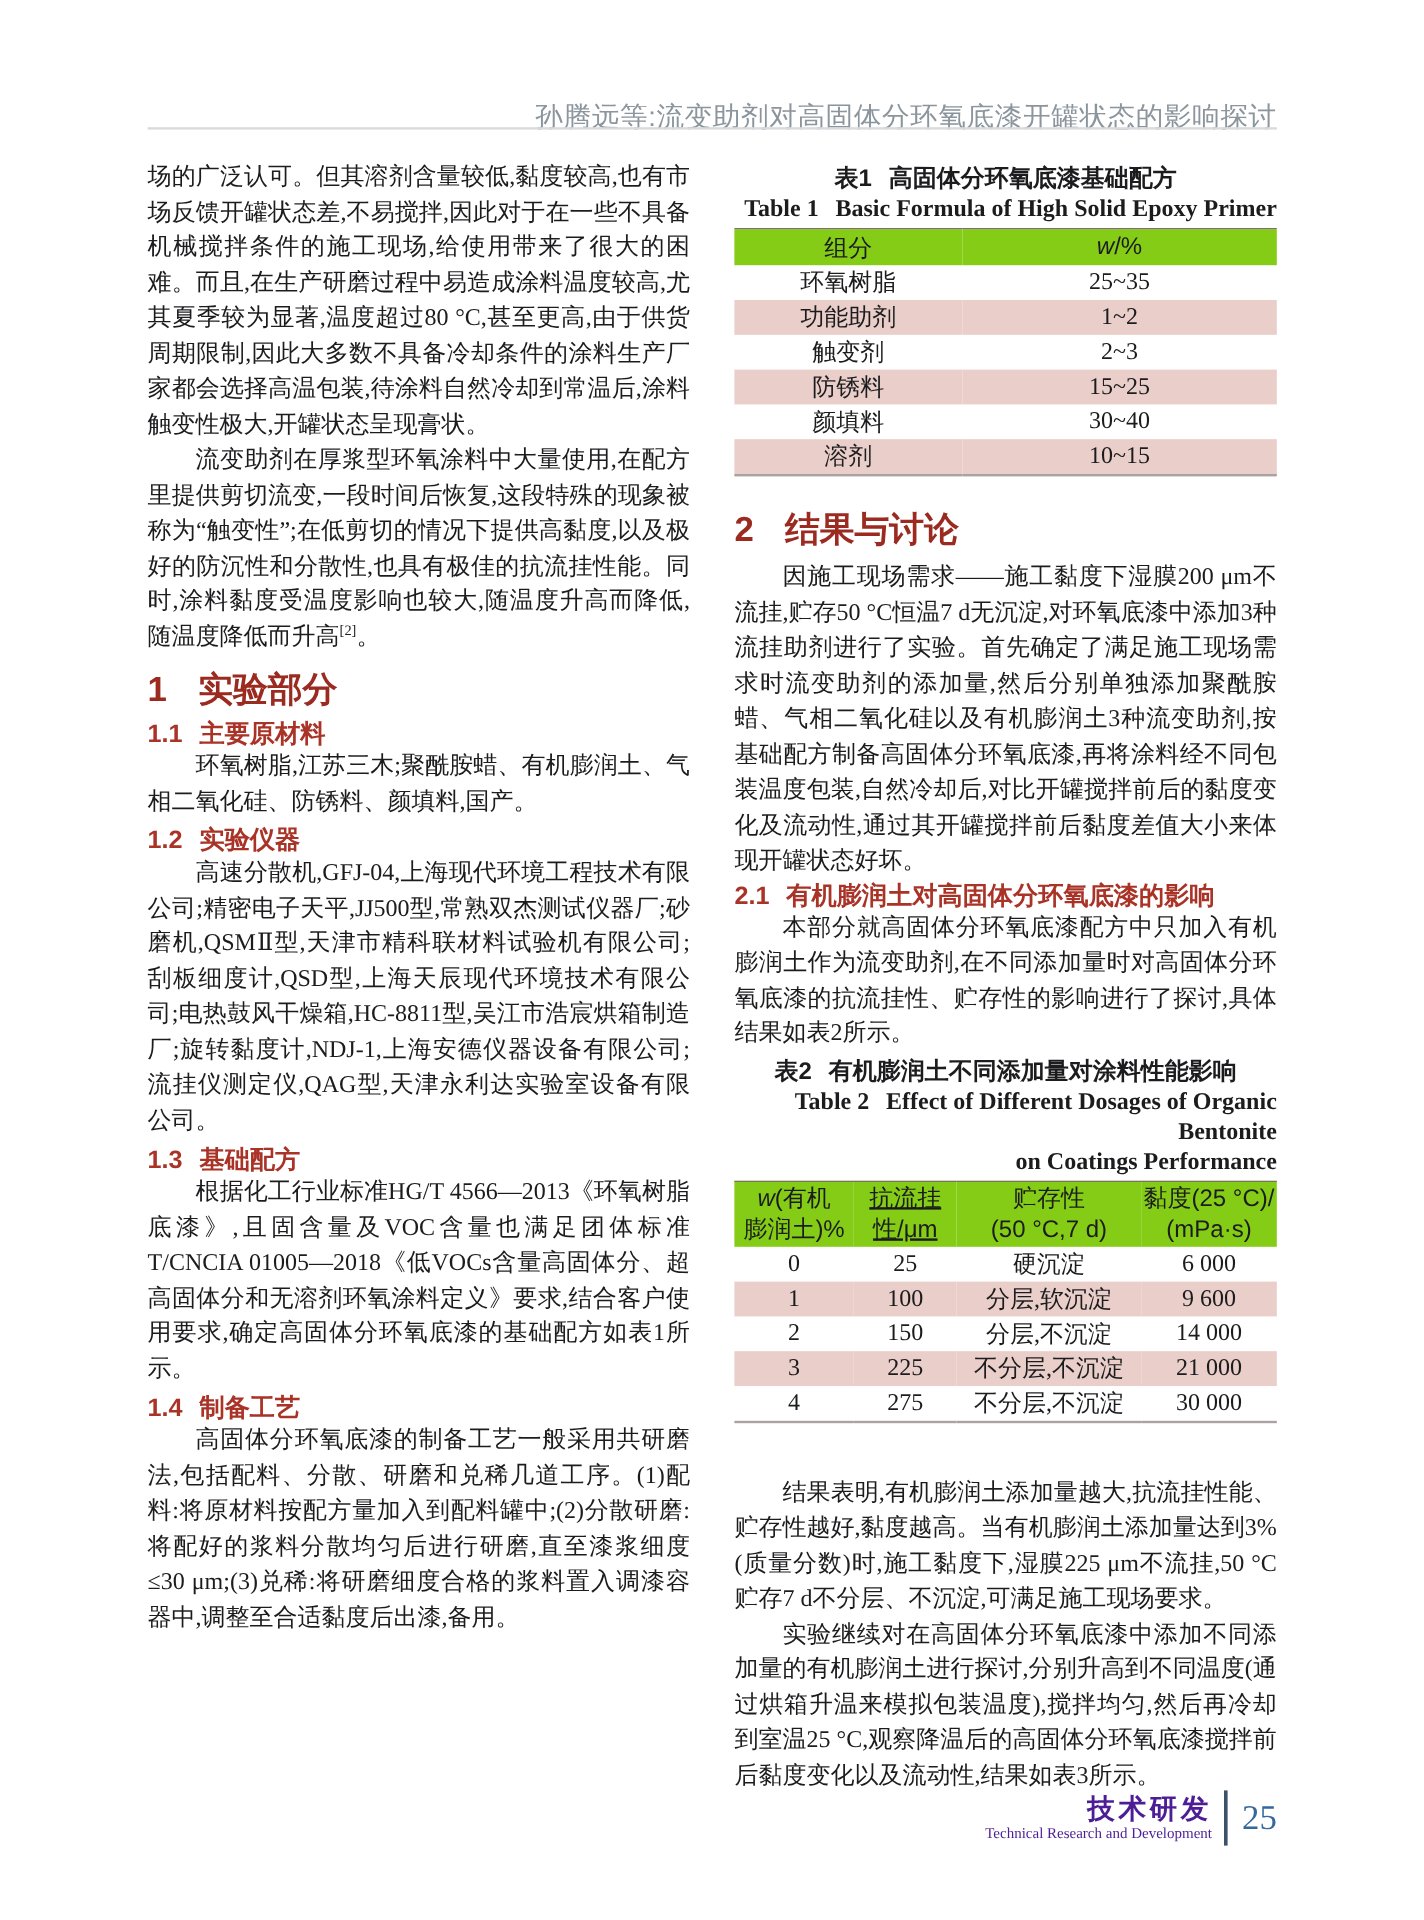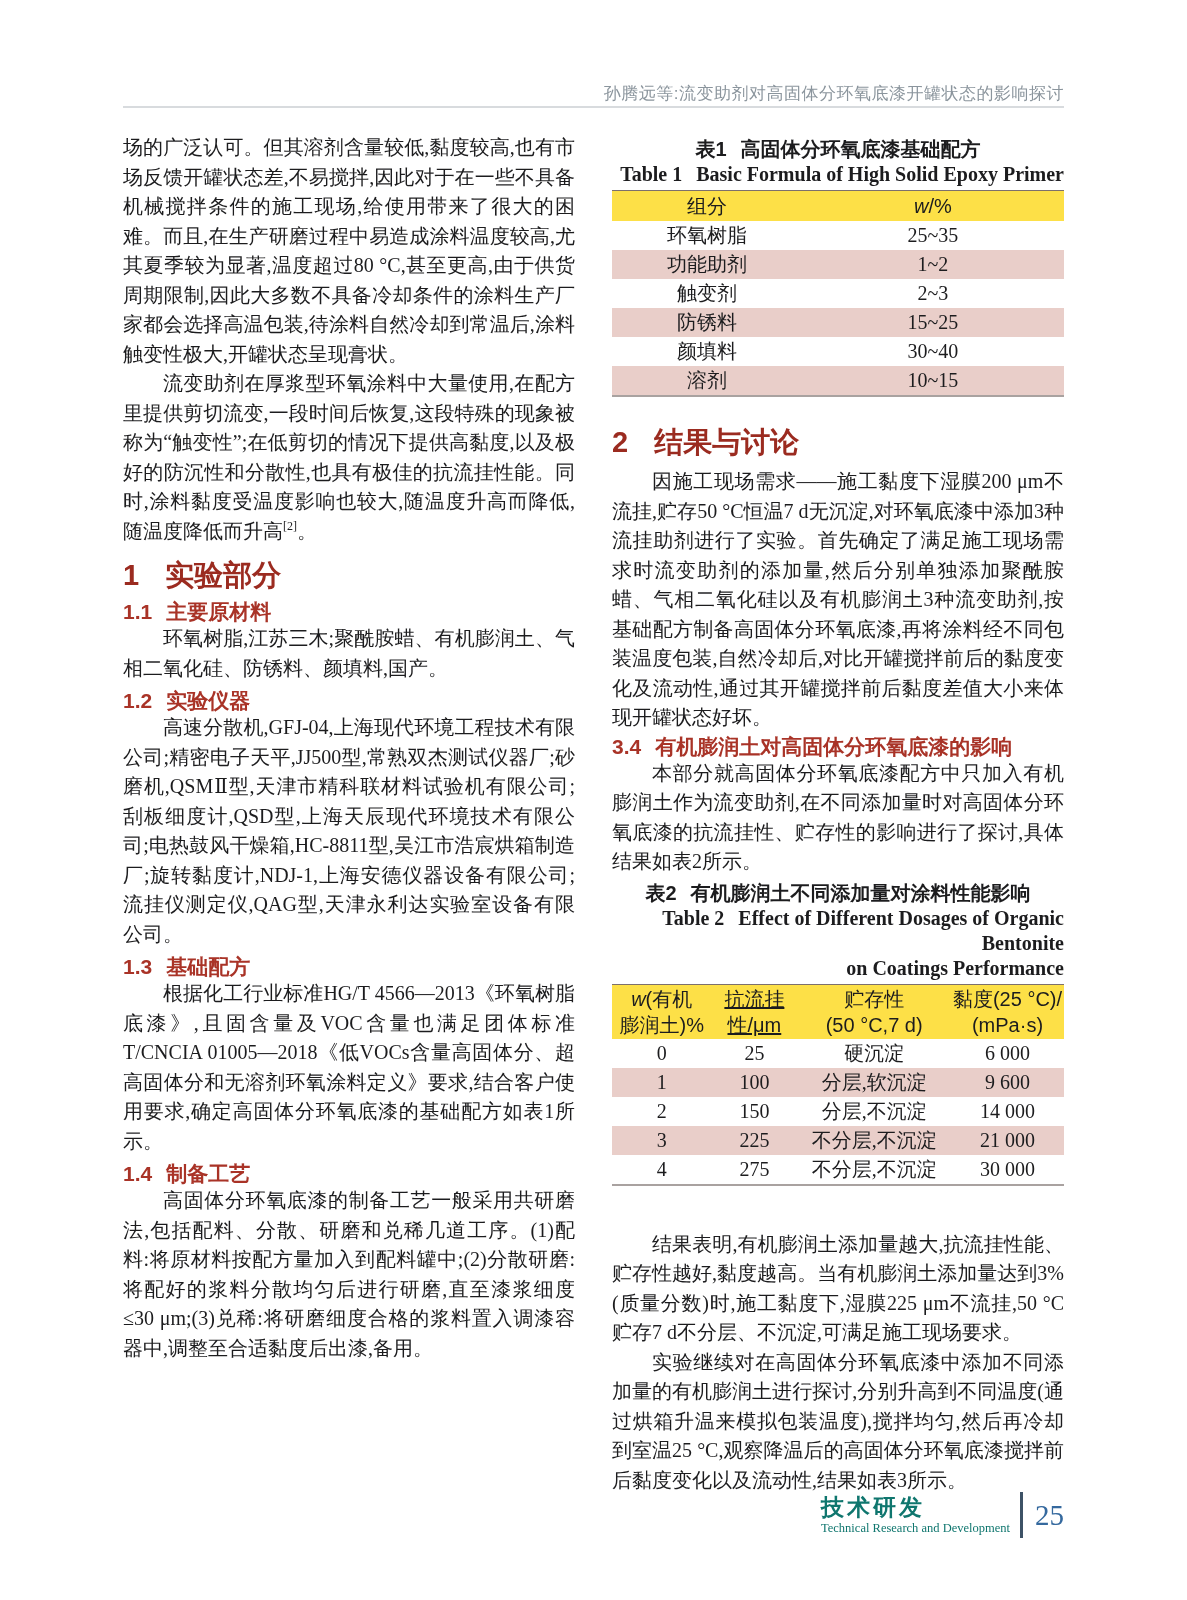--- a/index.html
+++ b/index.html
@@ -9,21 +9,21 @@
     background:#ffffff;
     font-family:"Liberation Serif","DejaVu Serif",serif;
     color:#1c1c1e;
     overflow:hidden;
   }
   
   .running-head {
     position:absolute; top:82px; left:123px; right:123px;
     text-align:right;
     font-family:"Liberation Sans","DejaVu Sans",sans-serif;
-    font-size:17px; color:#8b959d;
+    font-size:23px; color:#8b959d;
     letter-spacing:0.5px;
   }
   .head-rule {
     position:absolute; top:106px; left:123px; right:123px;
     border-top:2px solid #d8dbde;
   }
   
   .columns {
     position:absolute; top:133px; left:123px;
     display:flex; gap:37px;
@@ -64,41 +64,41 @@
     width:100%; border-collapse:collapse;
     font-size:20px; margin-top:3px;
     border-top:1px solid #7d706c;
     border-bottom:2px solid #a9a2a0;
   }
   table.datatable th, table.datatable td {
     padding:0; text-align:center; vertical-align:middle;
     font-weight:normal;
   }
   table.datatable thead th {
-    background:#fde047;
+    background:#84cc16;
     font-family:"Liberation Sans","DejaVu Sans",sans-serif;
   }
   table.datatable td { height:29px; font-family:"Liberation Serif","DejaVu Serif",serif; }
   .t1 thead th { height:30px; }
   .t2 thead th { height:54px; line-height:26px; }
   .t2 { margin-top:6px; }
   tr.alt { background:#e9cec9; }
   .ital { font-style:italic; }
   .t1 .c1 { width:42%; } .t1 .c2 { width:58%; }
   .t2 .c1 { width:22%; } .t2 .c2 { width:19%;text-decoration:underline; } .t2 .c3 { width:34%; } .t2 .c4 { width:25%; }
   
   .sp-sec2 { margin-top:26px; }
   .sp-after-table2 { margin-top:44px; }
   .sp-cap2 { margin-top:4px; }
   
   .footer {
     position:absolute; top:1492px; right:123px;
     display:flex; align-items:center;
   }
-  .footer-text { color:#0f766e; }
+  .footer-text { text-align:right; color:#4c1d95; }
   .footer-zh {
     font-family:"Liberation Sans","DejaVu Sans",sans-serif;
     font-weight:bold; font-size:23px; line-height:26px; letter-spacing:3px;
   }
   .footer-en {
     font-family:"Liberation Serif","DejaVu Serif",serif;
     font-size:12.5px; line-height:16px;
   }
   .footer-bar { width:3px; height:46px; background:#3d5266; margin:0 12px 0 10px; }
   .footer-num {
@@ -171,21 +171,21 @@
           <tr class="alt">
               <td>溶剂</td>
               <td>10~15</td>
             </tr>
         </tbody>
       </table>
 
       <div class="h1 sp-sec2"><span class="num">2</span><span>结果与讨论</span></div>
       <p class="para">因施工现场需求——施工黏度下湿膜200 μm不流挂,贮存50 °C恒温7 d无沉淀,对环氧底漆中添加3种流挂助剂进行了实验。首先确定了满足施工现场需求时流变助剂的添加量,然后分别单独添加聚酰胺蜡、气相二氧化硅以及有机膨润土3种流变助剂,按基础配方制备高固体分环氧底漆,再将涂料经不同包装温度包装,自然冷却后,对比开罐搅拌前后的黏度变化及流动性,通过其开罐搅拌前后黏度差值大小来体现开罐状态好坏。</p>
 
-      <div class="h2 mt2"><span class="num">3.4</span><span>有机膨润土对高固体分环氧底漆的影响</span></div>
+      <div class="h2 mt2"><span class="num">2.1</span><span>有机膨润土对高固体分环氧底漆的影响</span></div>
       <p class="para">本部分就高固体分环氧底漆配方中只加入有机膨润土作为流变助剂,在不同添加量时对高固体分环氧底漆的抗流挂性、贮存性的影响进行了探讨,具体结果如表2所示。</p>
 
       <div class="cap cap-zh sp-cap2"><span class="lbl">表2</span><span>有机膨润土不同添加量对涂料性能影响</span></div>
       <div class="cap cap-en"><span class="lbl">Table 2</span><span>Effect of Different Dosages of Organic Bentonite</span></div>
       <div class="cap cap-en">on Coatings Performance</div>
 
       <table class="datatable t2">
         <thead>
           <tr>
             <th class="c1">

